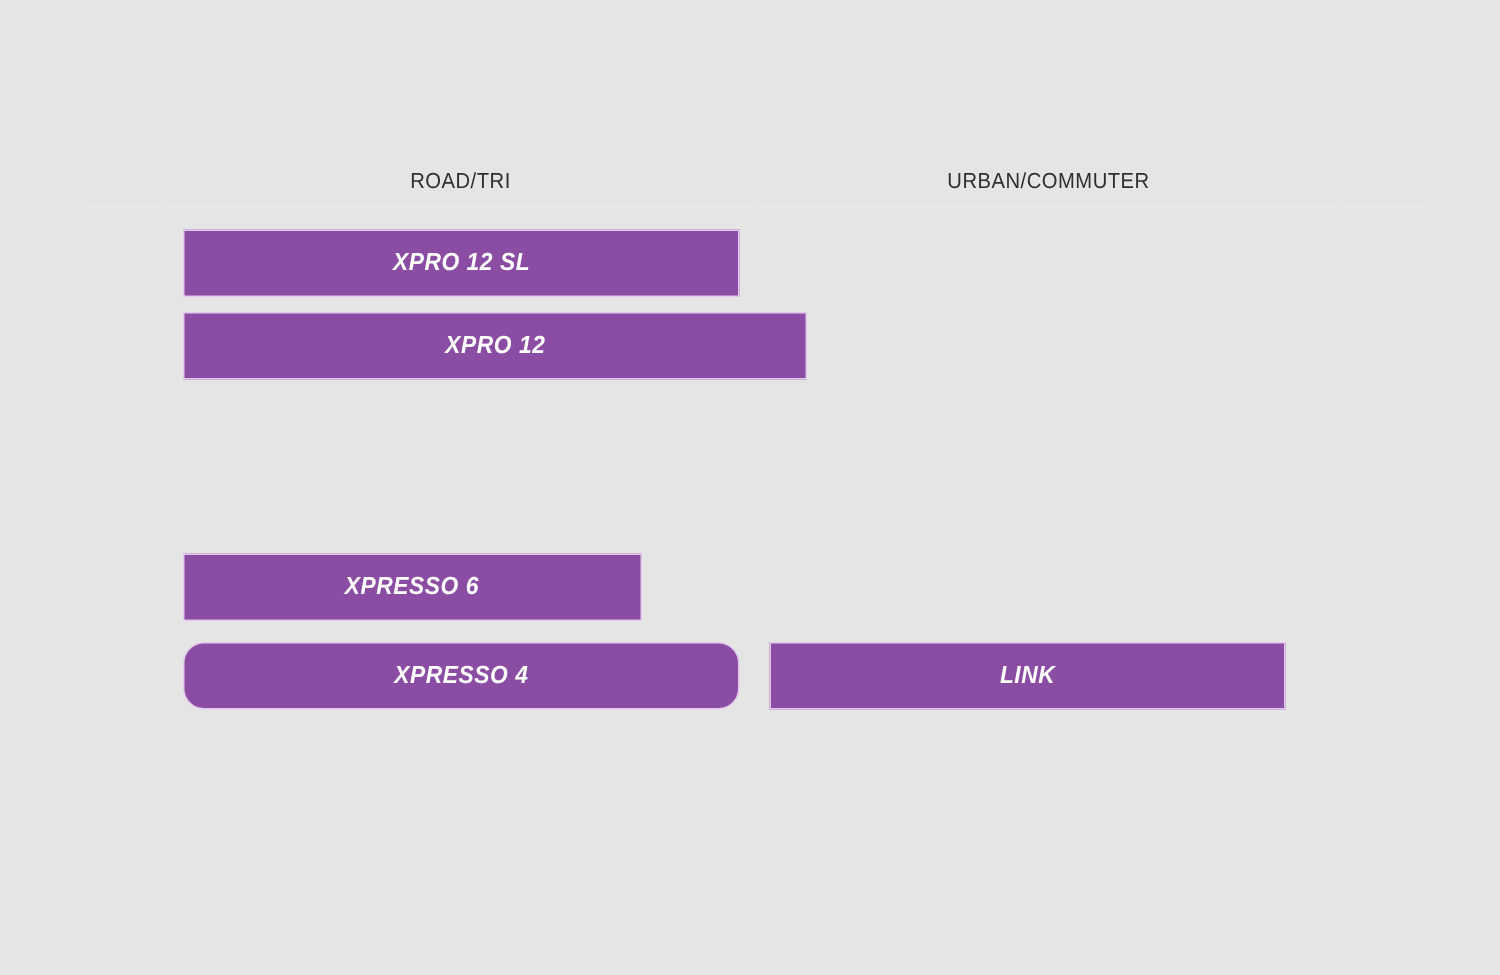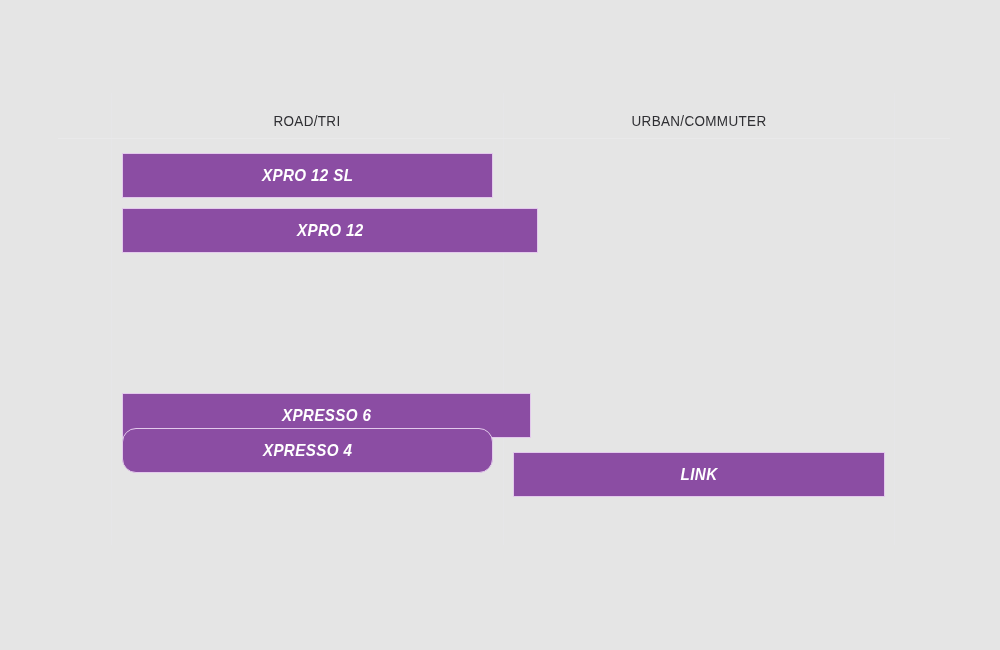--- a/index.html
+++ b/index.html
@@ -82,24 +82,24 @@
 
   <div class="col-header" style="left:111px; width:392px;">ROAD/TRI</div>
   <div class="col-header" style="left:503px; width:392px;">URBAN/COMMUTER</div>
 
   <div class="bar" style="left:122px; width:371px; top:153px;">
     <span class="bar-label">XPRO 12 SL</span>
   </div>
   <div class="bar" style="left:122px; width:416px; top:208px;text-align:center;">
     <span class="bar-label">XPRO 12</span>
   </div>
-  <div class="bar" style="left:122px; width:409px; top:393px;">
+  <div class="bar" style="left:122px; width:306px; top:369px;">
     <span class="bar-label">XPRESSO 6</span>
   </div>
   <div class="bar" style="left:122px; width:371px; top:428px;border-radius:14px;">
     <span class="bar-label">XPRESSO 4</span>
   </div>
 
-  <div class="bar" style="left:513px; width:372px; top:452px;">
+  <div class="bar" style="left:513px; width:344px; top:428px;">
     <span class="bar-label">LINK</span>
   </div>
 
 </div>
 
 </body></html>

